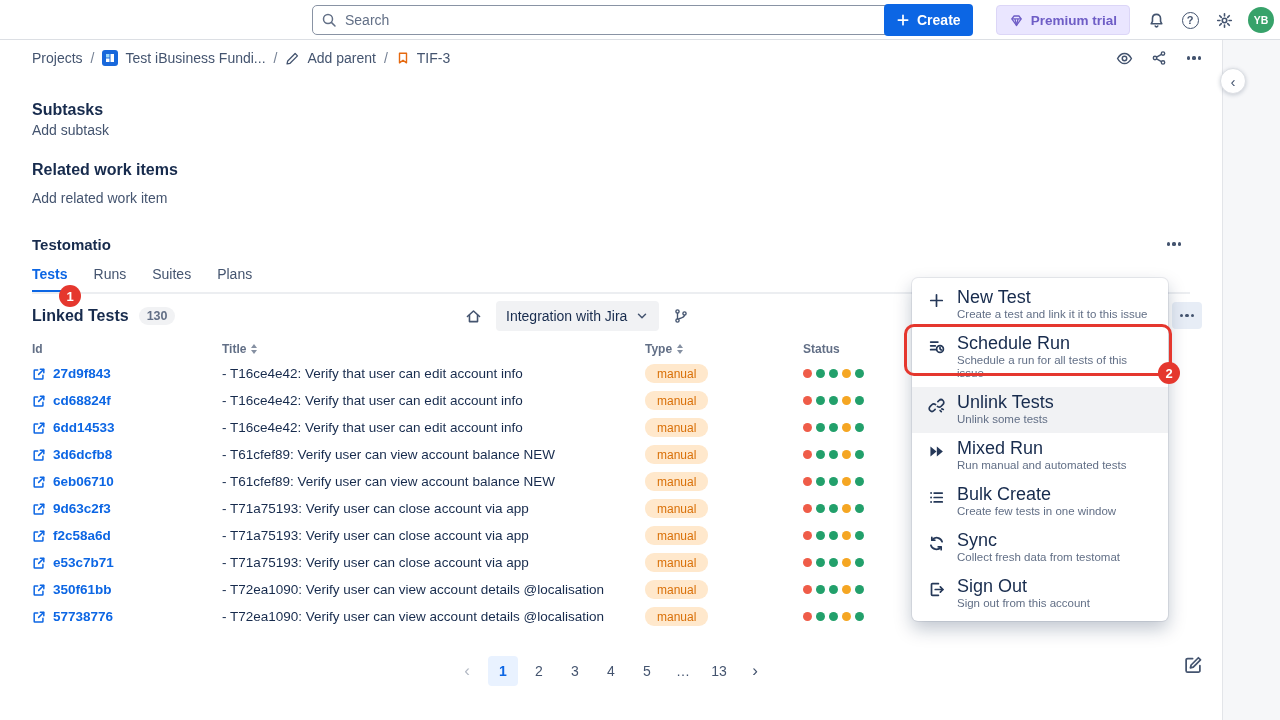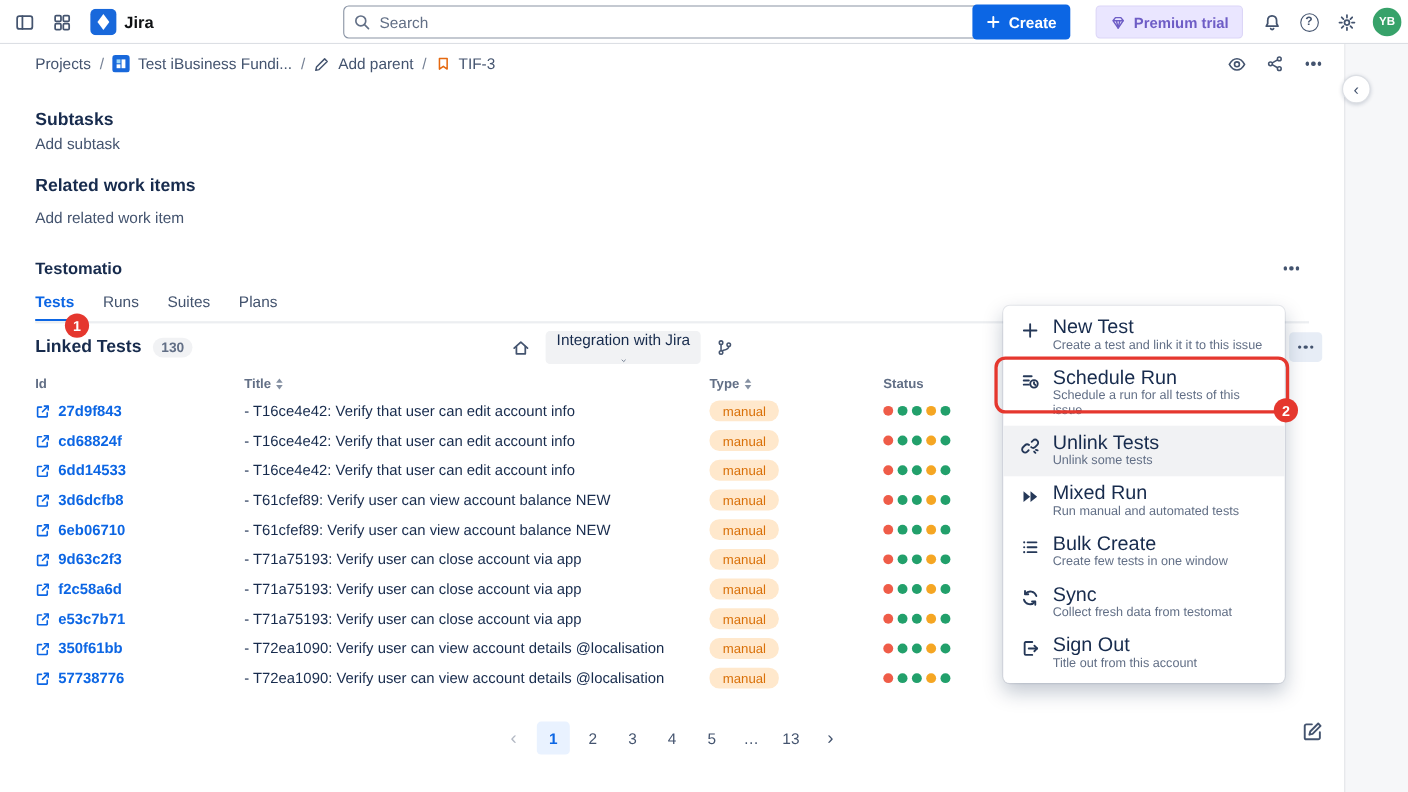--- a/index.html
+++ b/index.html
@@ -47,21 +47,21 @@
 
   .tabs { margin-top:12px; display:flex; gap:26px; border-bottom:2px solid #eceef1; }
   .tab { padding-bottom:9px; font-size:14px; color:#44546f; cursor:pointer; line-height:17px; }
   .tab.active { color:#0c66e4; box-shadow: inset 0 -2px 0 #0c66e4; font-weight:600; }
 
   .toolbar { margin-top:6px; height:32px; position:relative; display:flex; align-items:center; }
   .lt-title { font-size:16px; font-weight:700; }
   .count-badge { margin-left:10px; background:#f1f2f4; color:#626f86; font-size:12.5px; font-weight:600; border-radius:9px; padding:2px 8px; }
   .toolbar-mid { position:absolute; left:426px; top:0; height:32px; display:flex; align-items:center; gap:8px; }
   .home-btn { width:30px; height:30px; display:flex; align-items:center; justify-content:center; border-radius:4px; cursor:pointer; }
-  .select-pill { height:30px; display:flex; align-items:center; gap:8px; background:#f1f2f4; border-radius:4px; padding:0 10px; font-size:14px; color:#172b4d; cursor:pointer;flex-direction:column; }
+  .select-pill { height:30px; display:flex; align-items:center; gap:8px; background:#f1f2f4; border-radius:4px; padding:0 10px; font-size:14px; color:#172b4d; cursor:pointer; }
   .branch-btn { width:28px; height:28px; display:flex; align-items:center; justify-content:center; cursor:pointer; }
   .toolbar-dots { position:absolute; right:-12px; top:2px; width:30px; height:27px; background:#e7edf6; border-radius:4px; display:flex; align-items:center; justify-content:center; cursor:pointer; }
 
   .dots3 { display:inline-flex; gap:2.5px; align-items:center; }
   .dots3 i { width:3.2px; height:3.2px; border-radius:50%; background:#44546f; display:block; }
 
   
   .thead, .trow { display:grid; grid-template-columns:190px 423px 158px auto; align-items:center; }
   .thead { margin-top:6px; height:22px; font-size:12px; font-weight:700; color:#626f86; }
   .th { display:flex; align-items:center; cursor:default; }
@@ -99,43 +99,20 @@
   .step-badge { position:absolute; width:22px; height:22px; border-radius:50%; background:#e5372e; color:#fff; font-size:13px; font-weight:700; display:flex; align-items:center; justify-content:center; z-index:55; }
   .step-1 { left:59px; top:285px; }
   .step-2 { left:1158px; top:362px; }
 
   .feedback-btn { position:absolute; left:1178px; top:650px; width:30px; height:30px; display:flex; align-items:center; justify-content:center; cursor:pointer; z-index:6; }
 </style>
 </head>
 <body>
 
 <header class="topbar">
-  <div class="tb-left">
-    <div class="iconbtn">
-      <svg viewBox="0 0 16 16" width="17" height="17" fill="none" stroke="#44546f" stroke-width="1.5" stroke-linecap="round">
-          <rect x="1.5" y="2.5" width="13" height="11" rx="2"></rect>
-          <line x1="6" y1="2.5" x2="6" y2="13.5"></line>
-        </svg>
-    </div>
-    <div class="iconbtn">
-      <svg viewBox="0 0 16 16" width="17" height="17" fill="none" stroke="#44546f" stroke-width="1.5">
-          <rect x="2" y="2" width="5" height="5" rx="1"></rect>
-          <rect x="9" y="2" width="5" height="5" rx="1"></rect>
-          <rect x="2" y="9" width="5" height="5" rx="1"></rect>
-          <rect x="9" y="9" width="5" height="5" rx="1"></rect>
-        </svg>
-    </div>
-    <div class="brand">
-      <svg viewBox="0 0 24 24" width="24" height="24">
-          <rect width="24" height="24" rx="5" fill="#1868db"></rect>
-          <path d="M12 4.8L17.4 12 12 19.2 6.6 12Z" fill="#fff"></path>
-        </svg>
-      <span class="brand-name">Jira</span>
-    </div>
-  </div>
 
   <div class="searchwrap">
     <svg class="search-ic" viewBox="0 0 16 16" width="16" height="16" fill="none" stroke="#626f86" stroke-width="1.5" stroke-linecap="round">
         <circle cx="7" cy="7" r="4.5"></circle>
         <line x1="10.6" y1="10.6" x2="14" y2="14"></line>
       </svg>
     <input type="text" placeholder="Search" style="">
   </div>
 
   <button class="create-btn">
@@ -616,21 +593,21 @@
     <div class="menu-item">
       <span class="mi-ic">
         <svg viewBox="0 0 16 16" width="17" height="17" fill="none" stroke="#253858" stroke-width="1.6" stroke-linecap="round" stroke-linejoin="round">
           <path d="M9.8 2.5H4.2a.9.9 0 0 0-.9.9v9.2c0 .5.4.9.9.9h5.6"></path>
           <path d="M6.8 8h7.2"></path>
           <path d="M11.6 5.6L14 8l-2.4 2.4"></path>
         </svg>
       </span>
       <span class="mi-tx">
         <span class="mi-t">Sign Out</span>
-        <span class="mi-s">Title out from this account</span>
+        <span class="mi-s">Sign out from this account</span>
       </span>
     </div>
   </div>
 
 <div class="red-frame"></div>
 <div class="step-badge step-1">1</div>
 <div class="step-badge step-2">2</div>
 
 <div class="feedback-btn">
   <svg viewBox="0 0 16 16" width="20" height="20" fill="none" stroke="#44546f" stroke-width="1.4" stroke-linecap="round" stroke-linejoin="round">

